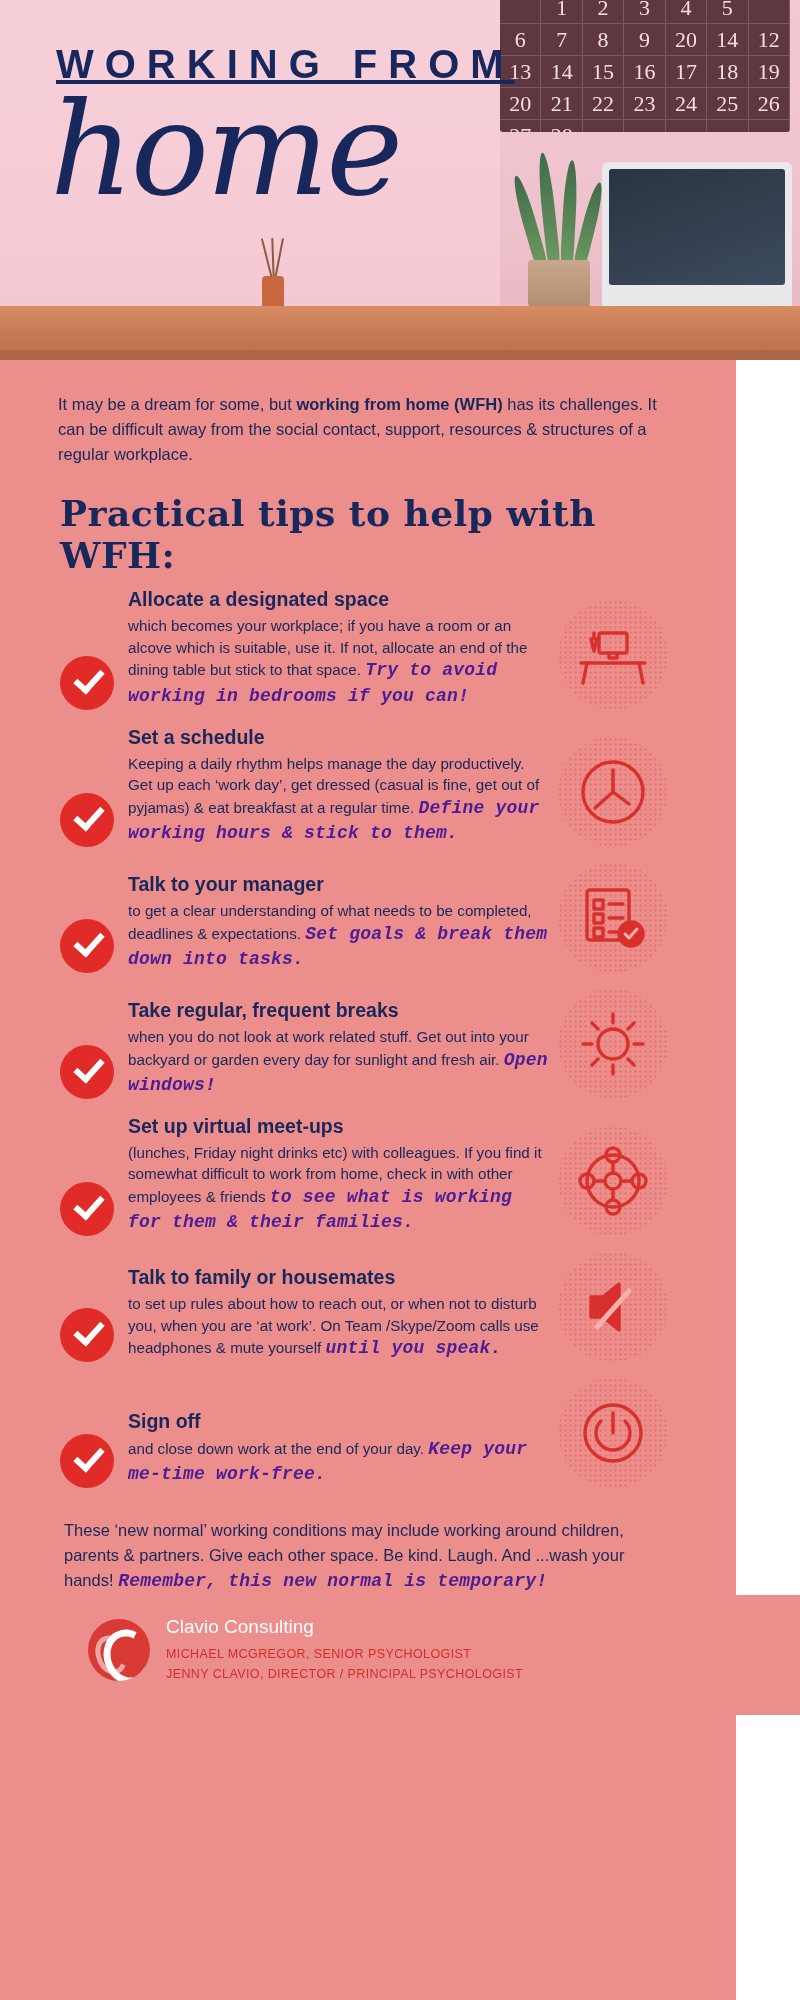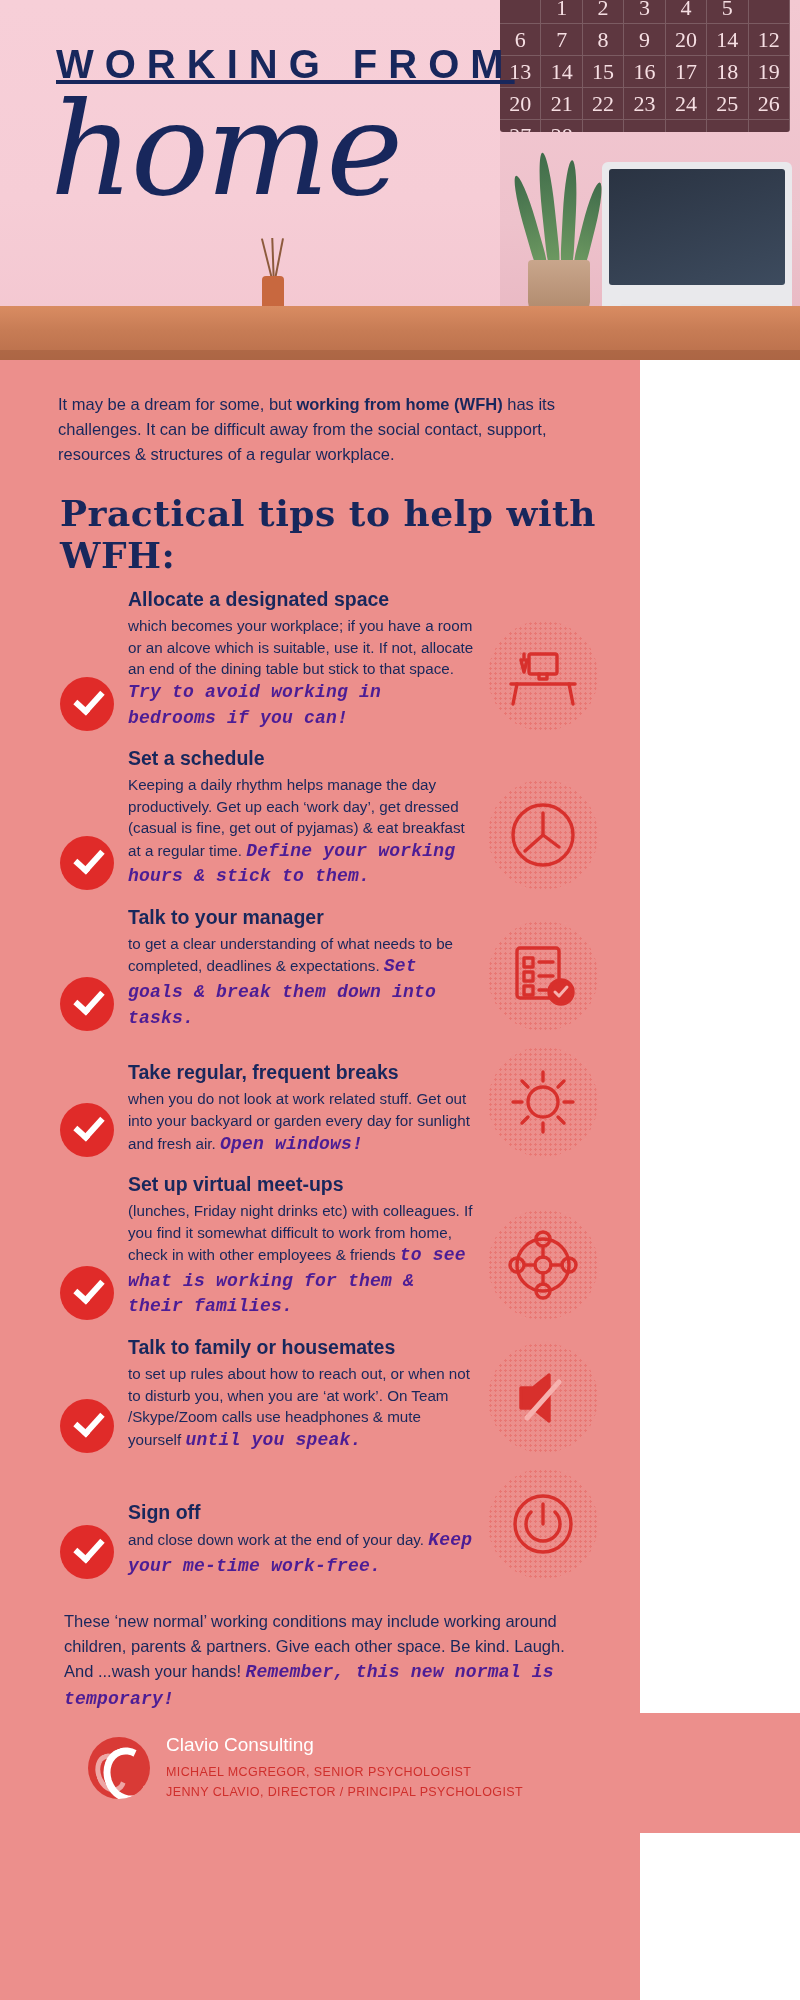--- a/index.html
+++ b/index.html
@@ -138,21 +138,21 @@
     font-style: italic;
     font-weight: normal;
     font-size: 130px;
     line-height: 1;
     letter-spacing: -3px;
   }
 
   
   .body {
     position: relative;
-    width: 640px;
+    width: 736px;
     min-height: 1640px;
     background: #ec8f8c;
     padding: 22px 34px 0 34px;
   }
   .intro {
     color: #18275c;
     font-size: 16.5px;
     line-height: 1.5;
     padding: 10px 24px 0 24px;
   }

